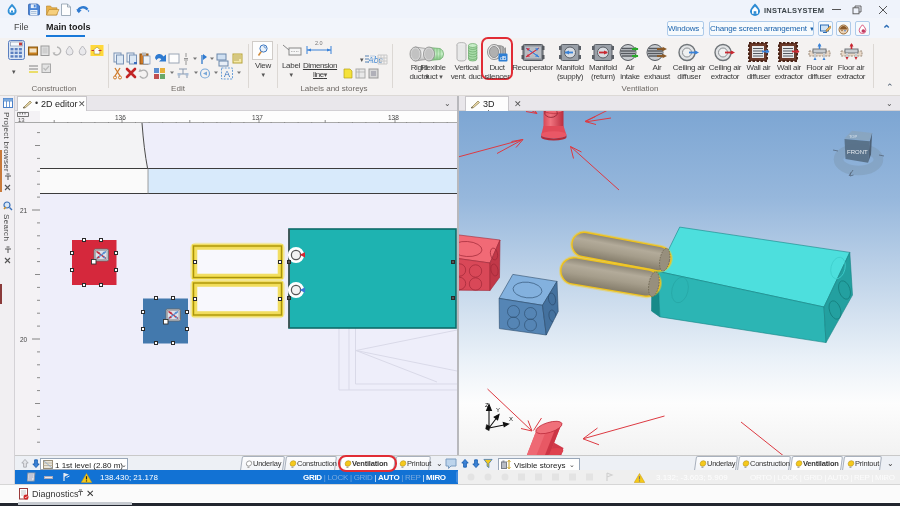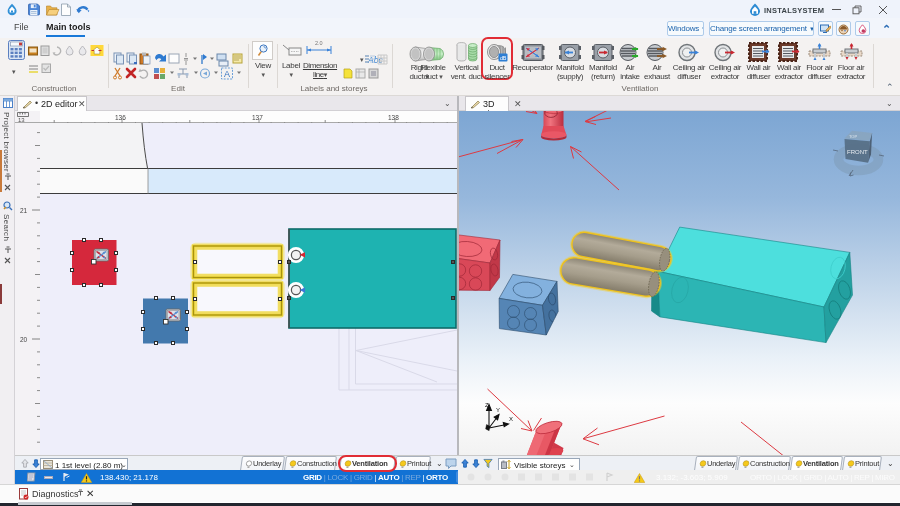--- a/index.html
+++ b/index.html
@@ -894,21 +894,21 @@
         <path d="M2 1 v8" stroke="#e8ecf2" stroke-width="1.2"></path>
         <path d="M2 1 l5 1.5 -5 2.5z" fill="#e8ecf2"></path>
         <path d="M4.5 5.5 l3-1.5" stroke="#e8ecf2" stroke-width="1"></path>
       </svg>
     <svg class="abs" style="left:66px;top:2.5px;" width="11" height="10" viewBox="0 0 11 10">
         <path d="M5.5 0.5 L10.8 9.5 H0.2z" fill="#f5c918" stroke="#c89a10" stroke-width="0.5"></path>
         <path d="M5.5 3.2 v3.2" stroke="#222" stroke-width="1.2"></path>
         <circle cx="5.5" cy="7.9" r="0.7" fill="#222"></circle>
       </svg>
     <div class="abs" style="left:85px;top:3px;">138.430; 21.178</div>
-    <div class="abs" style="left:288px;top:3px;white-space:nowrap;letter-spacing:-0.3px;"><b>GRID</b> <span style="color:#79aade;">| LOCK | GRID</span> | <b>AUTO</b> <span style="color:#79aade;">| REP</span> | <b>ORTO</b></div>
+    <div class="abs" style="left:288px;top:3px;white-space:nowrap;letter-spacing:-0.3px;"><b>GRID</b> <span style="color:#79aade;">| LOCK | GRID</span> | <b>AUTO</b> <span style="color:#79aade;">| REP</span> | <b>MIRO</b></div>
     <div class="abs" style="left:441px;top:1px;width:14px;height:11.5px;background:#3d8ae0;border-radius:2px;text-align:center;"><span style="font-size:7px;">⌄</span></div>
   </div>
   <div id="status3d">
     <svg class="abs" style="left:8px;top:2px;" width="130" height="10" viewBox="0 0 130 10">
       <g fill="#e3e3e3">
         <circle cx="5" cy="5" r="3.5"></circle>
           <circle cx="22" cy="5" r="3.5"></circle>
           <circle cx="39" cy="5" r="3.5"></circle>
           <rect x="52" y="1.5" width="7" height="7"></rect>
           <rect x="69" y="1.5" width="7" height="7"></rect>

